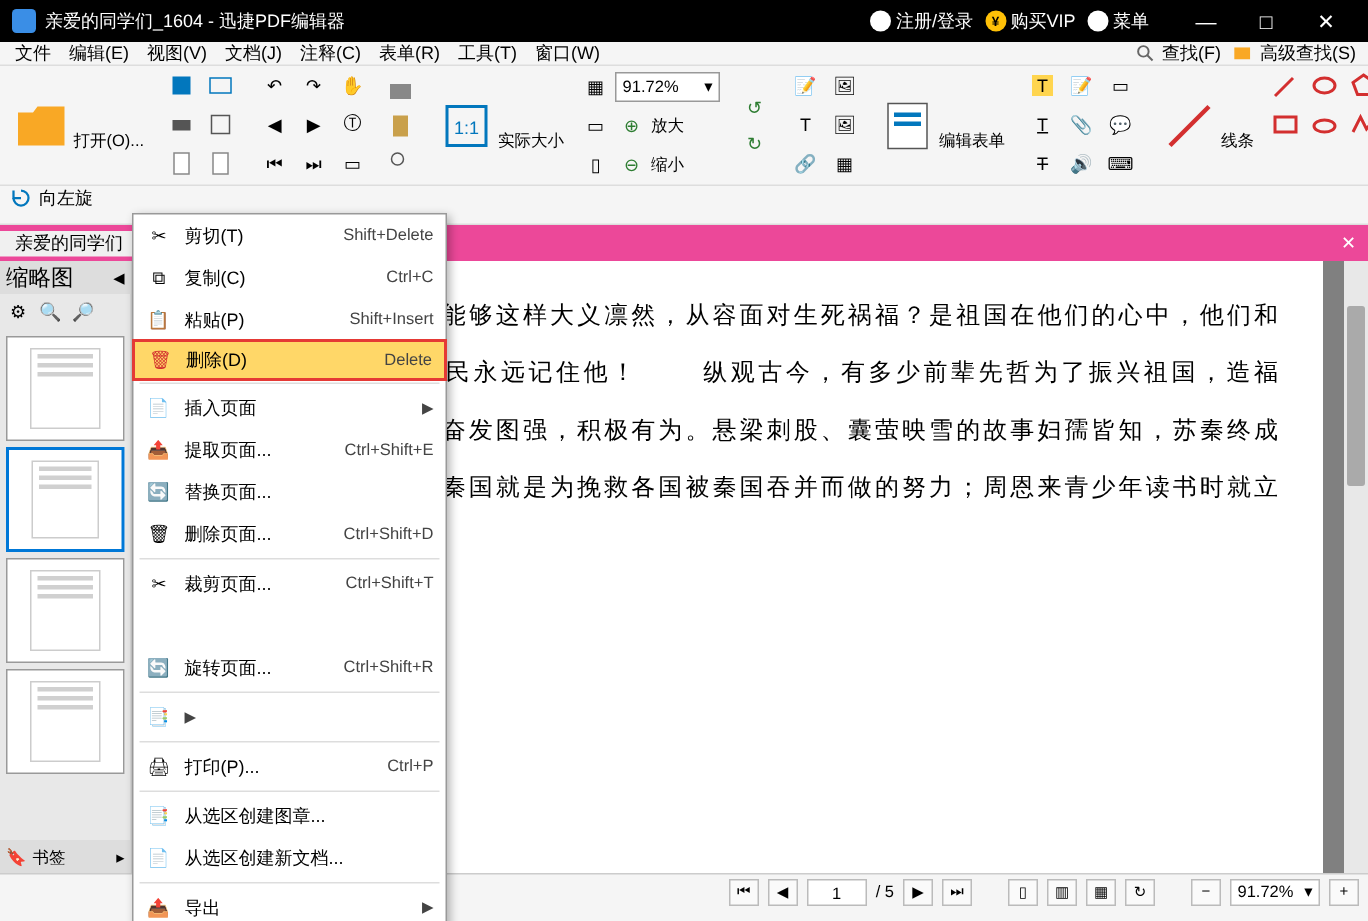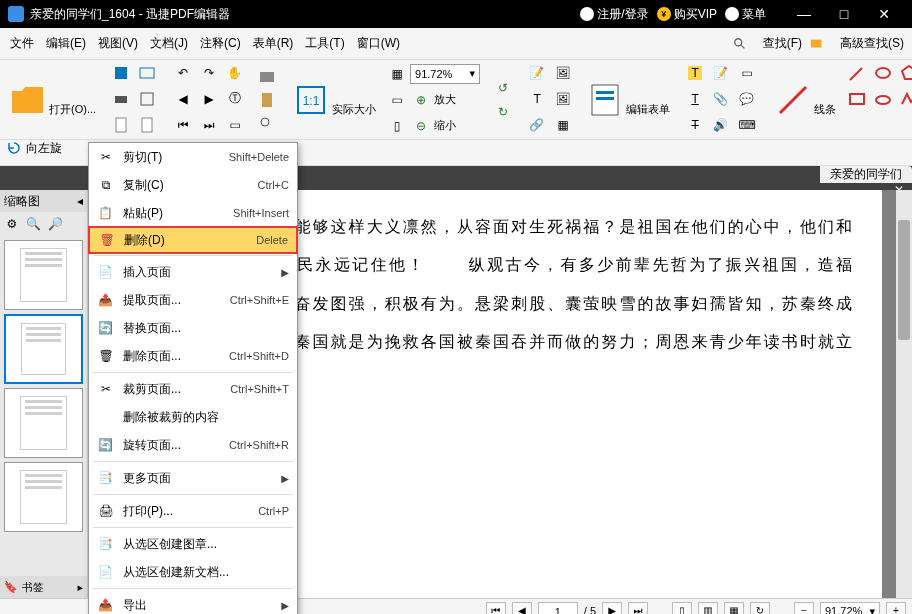--- a/index.html
+++ b/index.html
@@ -6,46 +6,46 @@
 body { font-family: "Microsoft YaHei", sans-serif; font-size: 12px; background: #f5f5f5; width: 912px; height: 614px; overflow: hidden; position: relative; }
 .titlebar { background: #000; color: #fff; height: 28px; display: flex; align-items: center; padding: 0 8px; }
 .titlebar .app-icon { width: 16px; height: 16px; background: #3a8ee6; border-radius: 3px; margin-right: 6px; }
 .titlebar .title { flex: 1; font-size: 12px; }
 .titlebar .tb-right { display: flex; align-items: center; gap: 8px; }
 .titlebar .tb-btn { display: flex; align-items: center; gap: 3px; font-size: 12px; color: #fff; cursor: pointer; }
 .titlebar .tb-btn .icon { width: 14px; height: 14px; border-radius: 50%; background: #fff; }
 .titlebar .vip-icon { background: #ffc107; color: #000; font-size: 9px; font-weight: bold; display: inline-flex; align-items: center; justify-content: center; width: 14px; height: 14px; border-radius: 50%; }
 .titlebar .win-controls { display: flex; margin-left: 10px; }
 .titlebar .win-btn { width: 40px; height: 28px; display: flex; align-items: center; justify-content: center; font-size: 14px; cursor: pointer; }
-.menubar { background: #f5f5f5; height: 32px; display: flex; align-items: center; border-bottom: 1px solid #ddd; padding: 0 4px; }
+.menubar { background: #f5f5f5; height: 16px; display: flex; align-items: center; border-bottom: 1px solid #ddd; padding: 0 4px; }
 .menubar .menu-item { padding: 0 6px; cursor: pointer; height: 100%; display: flex; align-items: center; }
 .menubar .spacer { flex: 1; }
-.menubar .right-item { display: flex; align-items: center; padding: 0 4px; cursor: pointer; gap: 16px; }
+.menubar .right-item { display: flex; align-items: center; padding: 0 4px; cursor: pointer; gap: 4px; }
 .menubar .right-item .icon { width: 14px; height: 14px; }
 .ribbon { background: #f5f5f5; height: 80px; display: flex; align-items: stretch; border-bottom: 1px solid #ddd; padding: 2px 4px; gap: 2px; overflow: hidden; }
 .ribbon .group { display: flex; flex-direction: column; align-items: center; justify-content: center; padding: 2px 3px; gap: 2px; }
 .ribbon .big-btn { display: flex; flex-direction: row; align-items: center; gap: 2px; cursor: pointer; padding: 2px; }
 .ribbon .big-btn .icon { width: 38px; height: 38px; }
 .ribbon .big-btn .lbl { font-size: 11px; white-space: nowrap; margin-top: 20px; }
 .ribbon .icon-grid { display: grid; grid-template-columns: repeat(2, 24px); grid-template-rows: repeat(3, 24px); gap: 2px; }
 .ribbon .icon-grid.w3 { grid-template-columns: repeat(3, 24px); }
 .ribbon .small-btn { width: 22px; height: 22px; display: flex; align-items: center; justify-content: center; cursor: pointer; }
 .ribbon .divider { width: 1px; background: #ccc; margin: 4px 1px; }
 .ribbon .zoom-combo { width: 70px; height: 20px; border: 1px solid #999; background: #fff; font-size: 11px; padding: 0 4px; display: flex; align-items: center; justify-content: space-between; }
 .ribbon .label-side { font-size: 11px; }
 .ribbon .stack { display: flex; flex-direction: column; gap: 2px; align-items: stretch; }
 .ribbon .stack-row { display: flex; align-items: center; gap: 2px; height: 24px; }
 .rotatebar { background: #f5f5f5; height: 26px; display: flex; align-items: flex-start; border-bottom: 1px solid #ddd; padding: 0 6px; gap: 4px; }
 .rotatebar .icon { width: 16px; height: 16px; }
-.tabbar { background: #404040; height: 24px; display: flex; align-items: flex-end; flex-direction: column; }
+.tabbar { background: #ec4899; height: 24px; display: flex; align-items: center; }
 .tabbar .tab { background: #f0f0f0; color: #000; padding: 0 10px; display: flex; align-items: center; font-size: 12px; border-top-right-radius: 4px; }
 .tabbar .tab-close { flex: 1; display: flex; justify-content: flex-end; align-items: center; color: #fff; padding: 0 8px; font-size: 12px; cursor: pointer; }
 .main-area { display: flex; height: calc(614px - 28px - 24px - 80px - 26px - 24px - 24px); }
 .sidebar { width: 88px; background: #e8e8e8; display: flex; flex-direction: column; border-right: 1px solid #ccc; }
-.sidebar .side-header { height: 22px; background: #ddd; display: flex; align-items: center; padding: 0 4px; font-size: 12px; }
+.sidebar .side-header { height: 22px; background: #ddd; display: flex; align-items: center; padding: 0 4px; font-size: 15px; }
 .sidebar .side-tools { height: 24px; display: flex; align-items: center; gap: 2px; padding: 2px; }
 .sidebar .side-tools .st-btn { width: 20px; height: 20px; display: flex; align-items: center; justify-content: center; cursor: pointer; }
 .sidebar .thumbs { flex: 1; overflow: hidden; padding: 4px; display: flex; flex-direction: column; gap: 4px; }
 .sidebar .thumb { background: #fff; border: 1px solid #999; height: 70px; position: relative; display: flex; align-items: center; justify-content: center; }
 .sidebar .thumb.selected { border: 2px solid #0078d7; }
 .sidebar .thumb .inner { width: 60%; height: 80%; border: 1px solid #ccc; }
 .sidebar .thumb .inner .line { height: 3px; background: #d0d0d0; margin: 3px 4px; }
 .sidebar .side-footer { height: 22px; background: #ddd; display: flex; align-items: center; padding: 0 4px; font-size: 11px; cursor: pointer; gap: 4px; }
 .doc-area { flex: 1; background: #808080; position: relative; overflow: hidden; }
 .doc-page { position: absolute; left: 16px; right: 30px; top: 0; bottom: 0; background: #fff; padding: 18px 28px; font-family: "SimSun", serif; font-size: 16px; line-height: 2.4; letter-spacing: 2px; }
@@ -548,31 +548,29 @@
       <span class="cm-shortcut">Ctrl+Shift+D</span>
     </div>
   <div class="cm-sep"></div>
   <div class="cm-item">
       <span class="cm-icon">✂</span>
       <span class="cm-label">裁剪页面...</span>
       <span class="cm-shortcut">Ctrl+Shift+T</span>
     </div>
   <div class="cm-item">
       <span class="cm-icon"></span>
-      <span class="cm-label">删除被裁剪的内容</span>
     </div>
   <div class="cm-item">
       <span class="cm-icon">🔄</span>
       <span class="cm-label">旋转页面...</span>
       <span class="cm-shortcut">Ctrl+Shift+R</span>
     </div>
   <div class="cm-sep"></div>
   <div class="cm-item">
       <span class="cm-icon">📑</span>
-      <span class="cm-label">更多页面</span>
       <span class="cm-arrow">▶</span>
     </div>
   <div class="cm-sep"></div>
   <div class="cm-item">
       <span class="cm-icon">🖨</span>
       <span class="cm-label">打印(P)...</span>
       <span class="cm-shortcut">Ctrl+P</span>
     </div>
   <div class="cm-sep"></div>
   <div class="cm-item">

